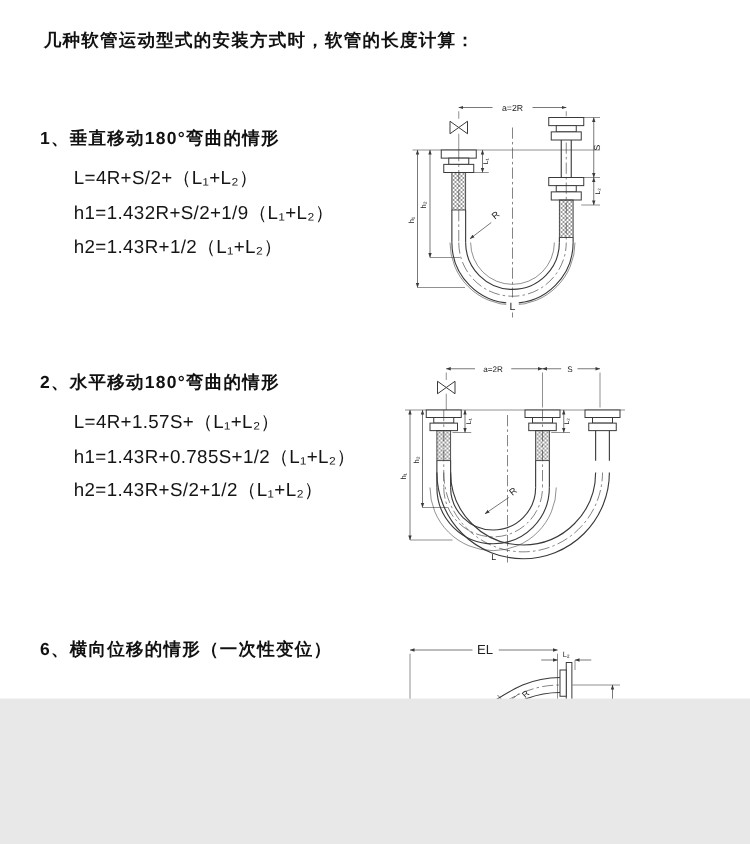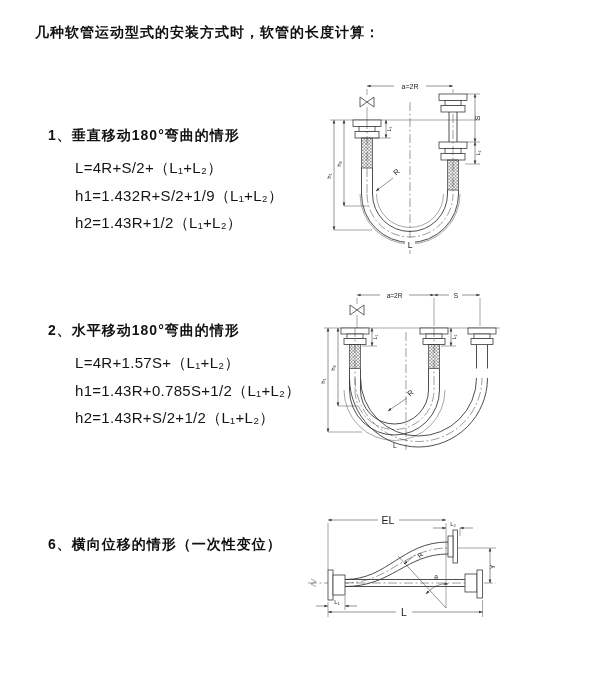--- a/index.html
+++ b/index.html
@@ -1,25 +1,25 @@
 <!DOCTYPE html>
 <html><head>
 <meta charset="utf-8">
 <style>
   html,body{margin:0;padding:0;background:#e8e8e8;}
   .page{
-    position:relative;width:600px;height:675px;background:#ffffff;
+    position:relative;width:600px;height:559px;background:#ffffff;
     font-family:"Liberation Sans","DejaVu Sans",sans-serif;color:#1a1a1a;
     overflow:hidden;margin:0 auto;
   }
   .doc-title{
     position:absolute;left:35px;top:24px;font-size:14px;font-weight:bold;
     letter-spacing:1px;color:#111;
   }
-  .section{position:absolute;left:48px;margin-top:25px;}
+  .section{position:absolute;left:32px;}
   .sec1{top:102px;} .sec2{top:297px;} .sec3{top:511px;}
   .sec-heading{font-size:14px;font-weight:bold;letter-spacing:1px;color:#111;}
   .formulas{margin:9px 0 0 27px;}
   .formula{font-size:15px;height:27.5px;line-height:27.5px;letter-spacing:0.3px;color:#151515;white-space:nowrap;}
   .diagram{position:absolute;}
   .dg1{left:310px;top:72px;}
   .dg2{left:310px;top:282px;}
   .dg3{left:300px;top:490px;}
   svg .ol{stroke:#3a3a3a;stroke-width:0.9;fill:none;}          
   svg .dl{stroke:#3a3a3a;stroke-width:0.55;fill:none;}         

